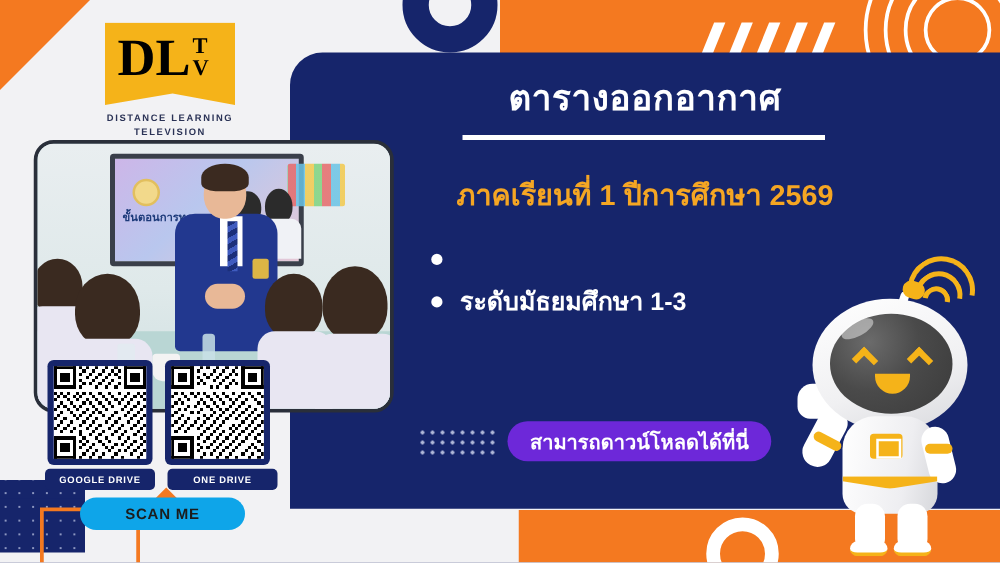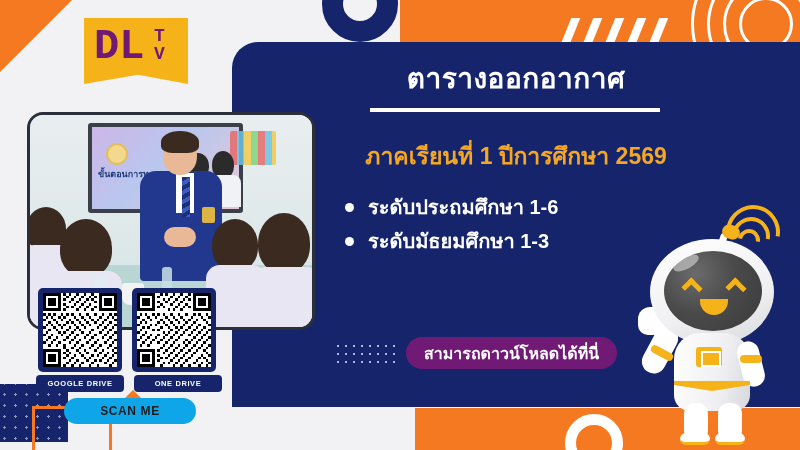--- a/index.html
+++ b/index.html
@@ -73,22 +73,22 @@
   }
 
   
   .logo-block { position: absolute; left: 72px; top: 18px; width: 128px; text-align: center; }
   .logo-mark {
     position: relative; width: 104px; height: 66px; margin: 0 auto;
     background: #F5B319;
     clip-path: polygon(0 0, 100% 0, 100% 100%, 52% 86%, 0 100%);
   }
   .logo-mark .ltr {
-    position: absolute; color: #701a75; font-weight: 700; line-height: 1;
-    font-family: Liberation Mono, monospace;
+    position: absolute; color: #000000; font-weight: 700; line-height: 1;
+    font-family: Liberation Serif, serif;
   }
   .ltr-d { left: 10px; top: 8px; font-size: 42px; }
   .ltr-t { left: 70px; top: 9px; font-size: 18px; letter-spacing: 0px; }
   .ltr-v { left: 70px; top: 27px; font-size: 18px; }
   .logo-sub {
     margin-top: 6px; color: #2b3356; font-size: 7.5px; font-weight: 700;
     letter-spacing: 1.3px; line-height: 1.45;
   }
 
   
@@ -181,21 +181,21 @@
   .bullet-text { color:#ffffff; font-size: 20px; font-weight: 700; }
 
   
   .cta-dots {
     position:absolute; left:334px; top:342px; width:66px; height:24px;
     background-image: radial-gradient(#aeb6d6 1.3px, transparent 1.4px);
     background-size: 8px 8px;
   }
   .cta-pill {
     position:absolute; left:406px; top:337px; height:32px; padding: 0 18px;
-    background:#701a75; border-radius: 16px;
+    background:#6d28d9; border-radius: 16px;
     color:#ffffff; font-size: 16px; font-weight: 700;
     display:flex; align-items:center; justify-content:center;
   }
 
   
   .mascot { position:absolute; left:630px; top:195px; width:170px; height:250px; }
   .m-waves { position:absolute; left:108px; top:4px; width:62px; height:62px; }
   .m-waves i { position:absolute; border:4px solid #F5B319; border-radius:50%;
      border-right-color:transparent; border-bottom-color:transparent; transform: rotate(55deg); display:block;}
   .m-antenna { position:absolute; left:88px; top:38px; width:7px; height:22px; background:#ffffff; transform: rotate(18deg); border-radius:3px;}
@@ -264,20 +264,21 @@
   <div class="orange-outline-square"></div>
 
   <div class="navy-panel"></div>
 
   <div class="logo-block">
     <div class="logo-mark">
       <span class="ltr ltr-d">DL</span>
       <span class="ltr ltr-t">T</span>
       <span class="ltr ltr-v">V</span>
     </div>
+    <div class="logo-sub">DISTANCE LEARNING TELEVISION</div>
   </div>
 
   <div class="photo-card">
     <div class="ph-wall"></div>
     <div class="ph-wainscot"></div>
     <div class="ph-screen">
       <div class="ph-screen-badge"></div>
       <div class="ph-blocks"></div>
       <div class="ph-kid a"></div>
       <div class="ph-kid b"></div>
@@ -773,21 +774,20 @@
   <div class="scan-notch"></div>
   <div class="scan-me">SCAN ME</div>
 
   <div class="headline">ตารางออกอากาศ</div>
   <div class="headline-rule"></div>
   <div class="subhead">ภาคเรียนที่ 1 ปีการศึกษา 2569</div>
 
   <div class="bullets">
     <div class="bullet-row">
       <span class="bullet-dot"></span>
-      <span class="bullet-text">ระดับประถมศึกษา 1-6</span>
     </div>
     <div class="bullet-row">
       <span class="bullet-dot"></span>
       <span class="bullet-text">ระดับมัธยมศึกษา 1-3</span>
     </div>
   </div>
 
   <div class="cta-dots"></div>
   <div class="cta-pill">สามารถดาวน์โหลดได้ที่นี่</div>
 

